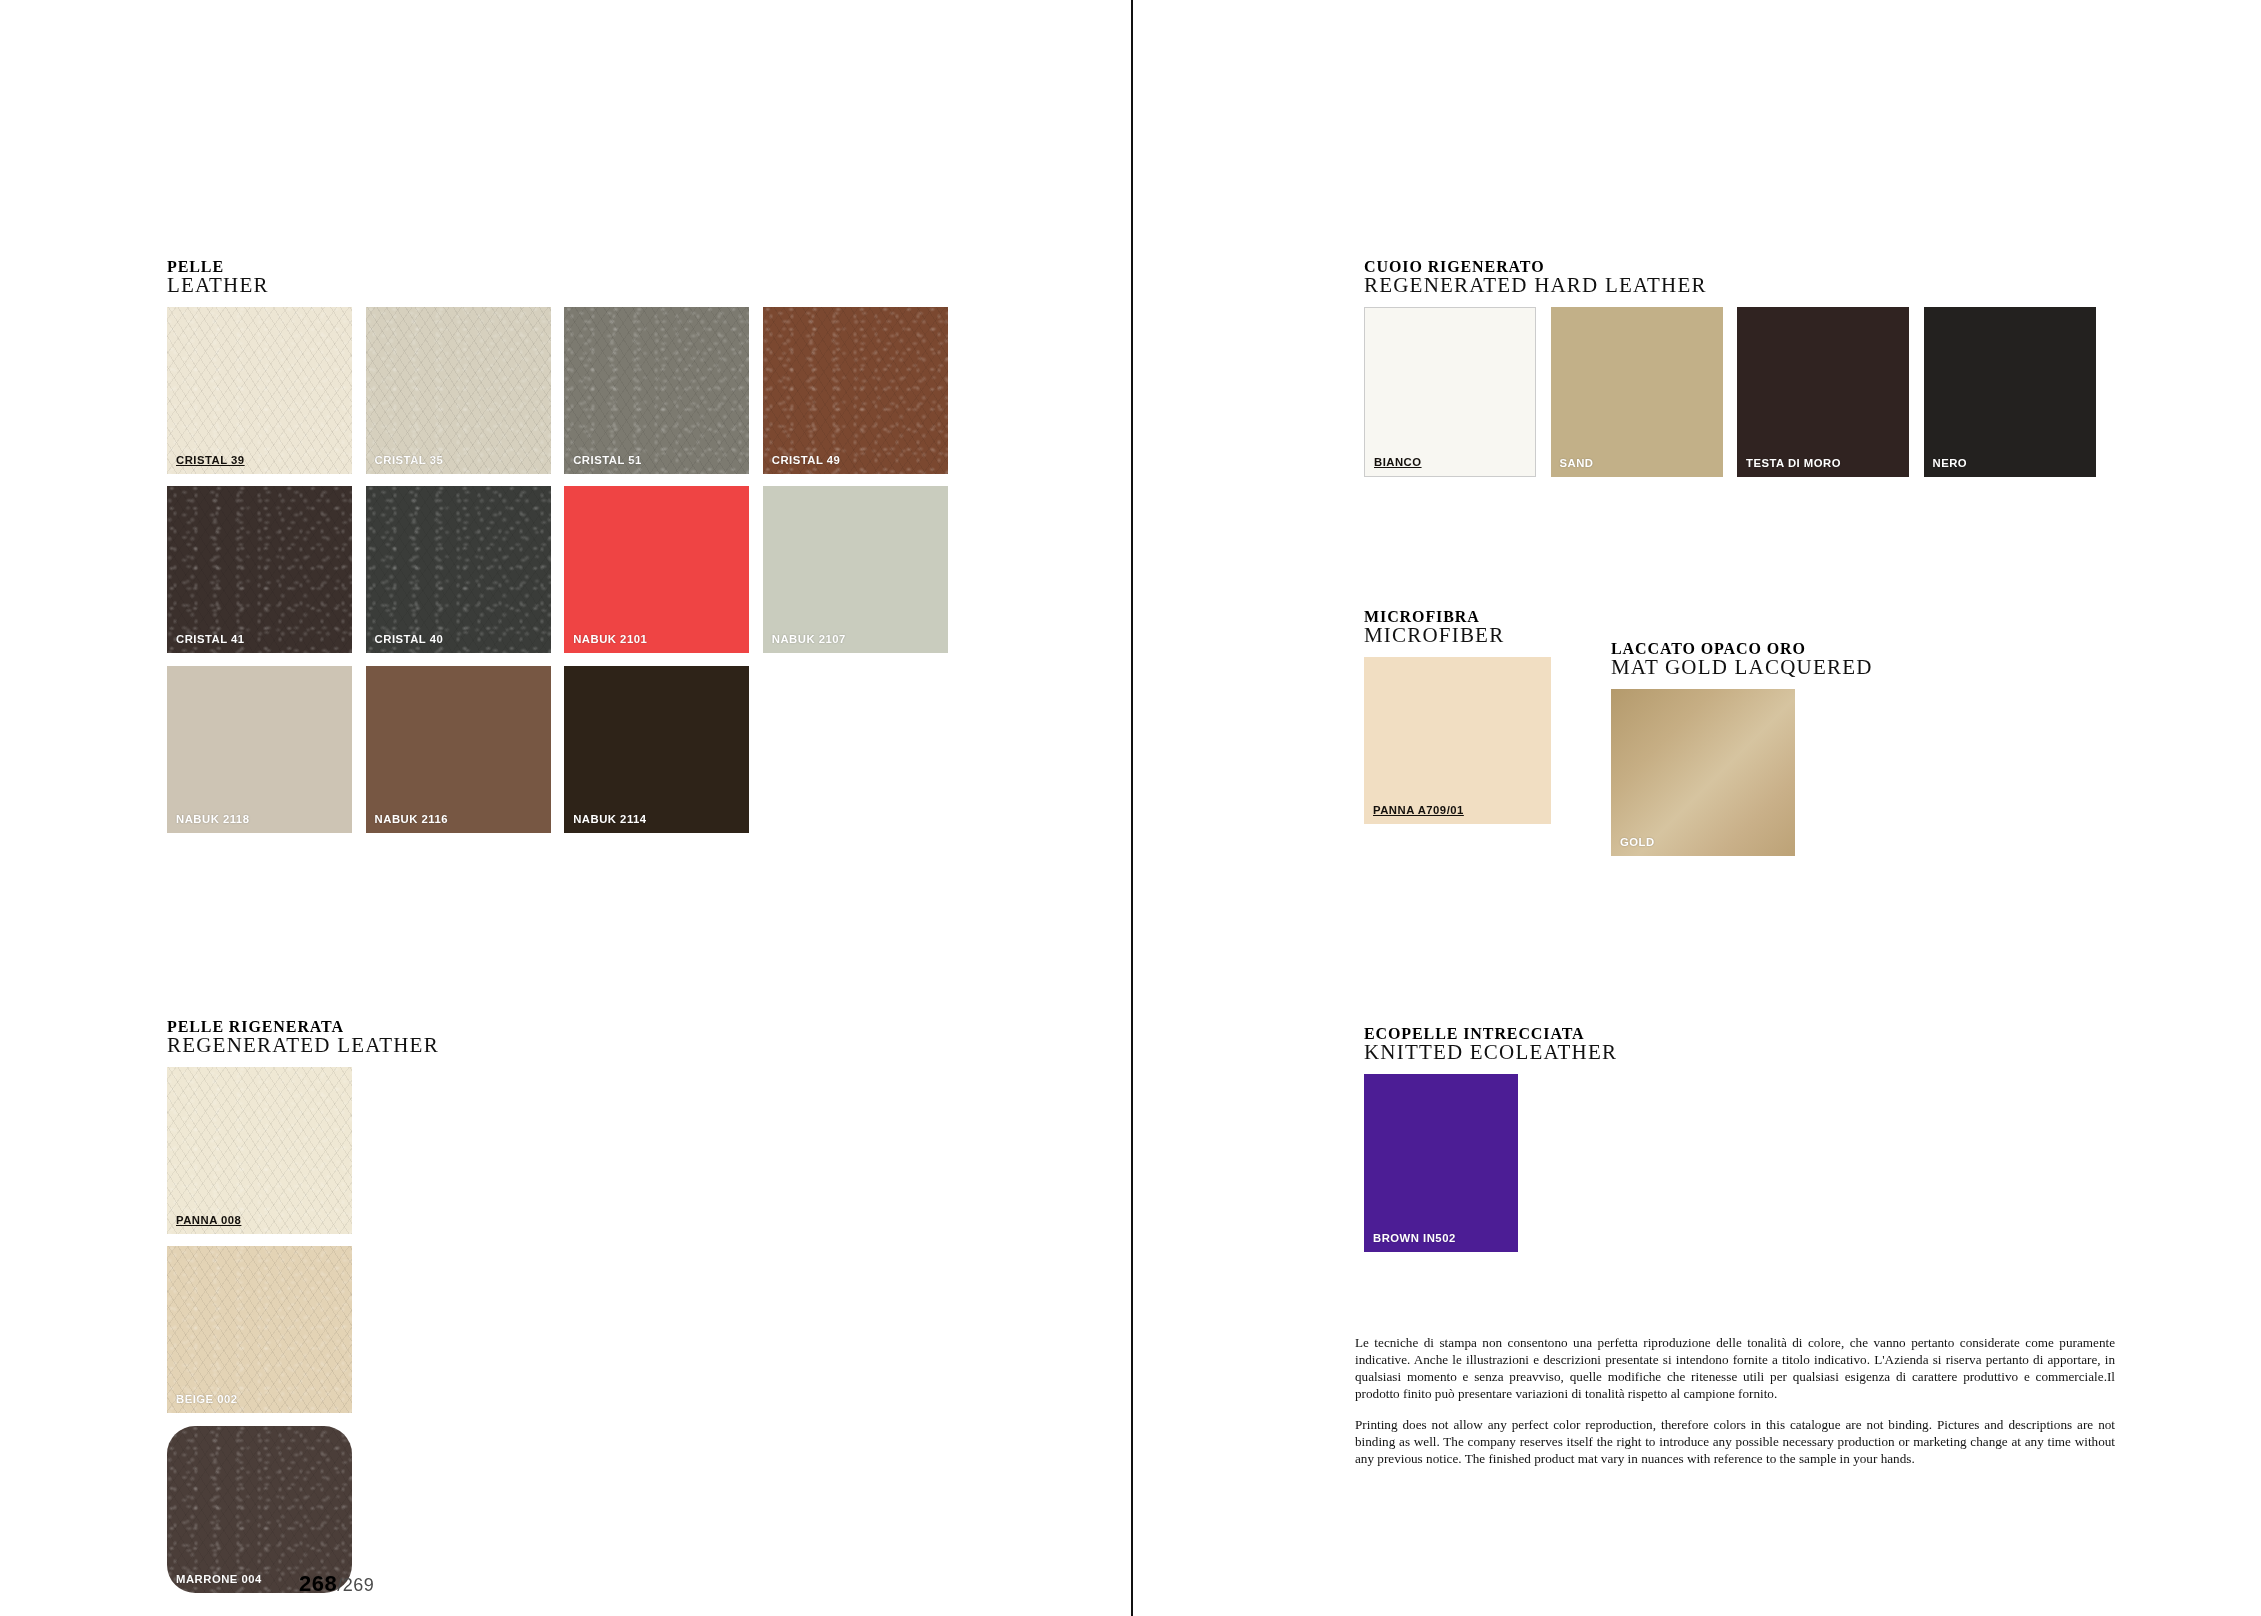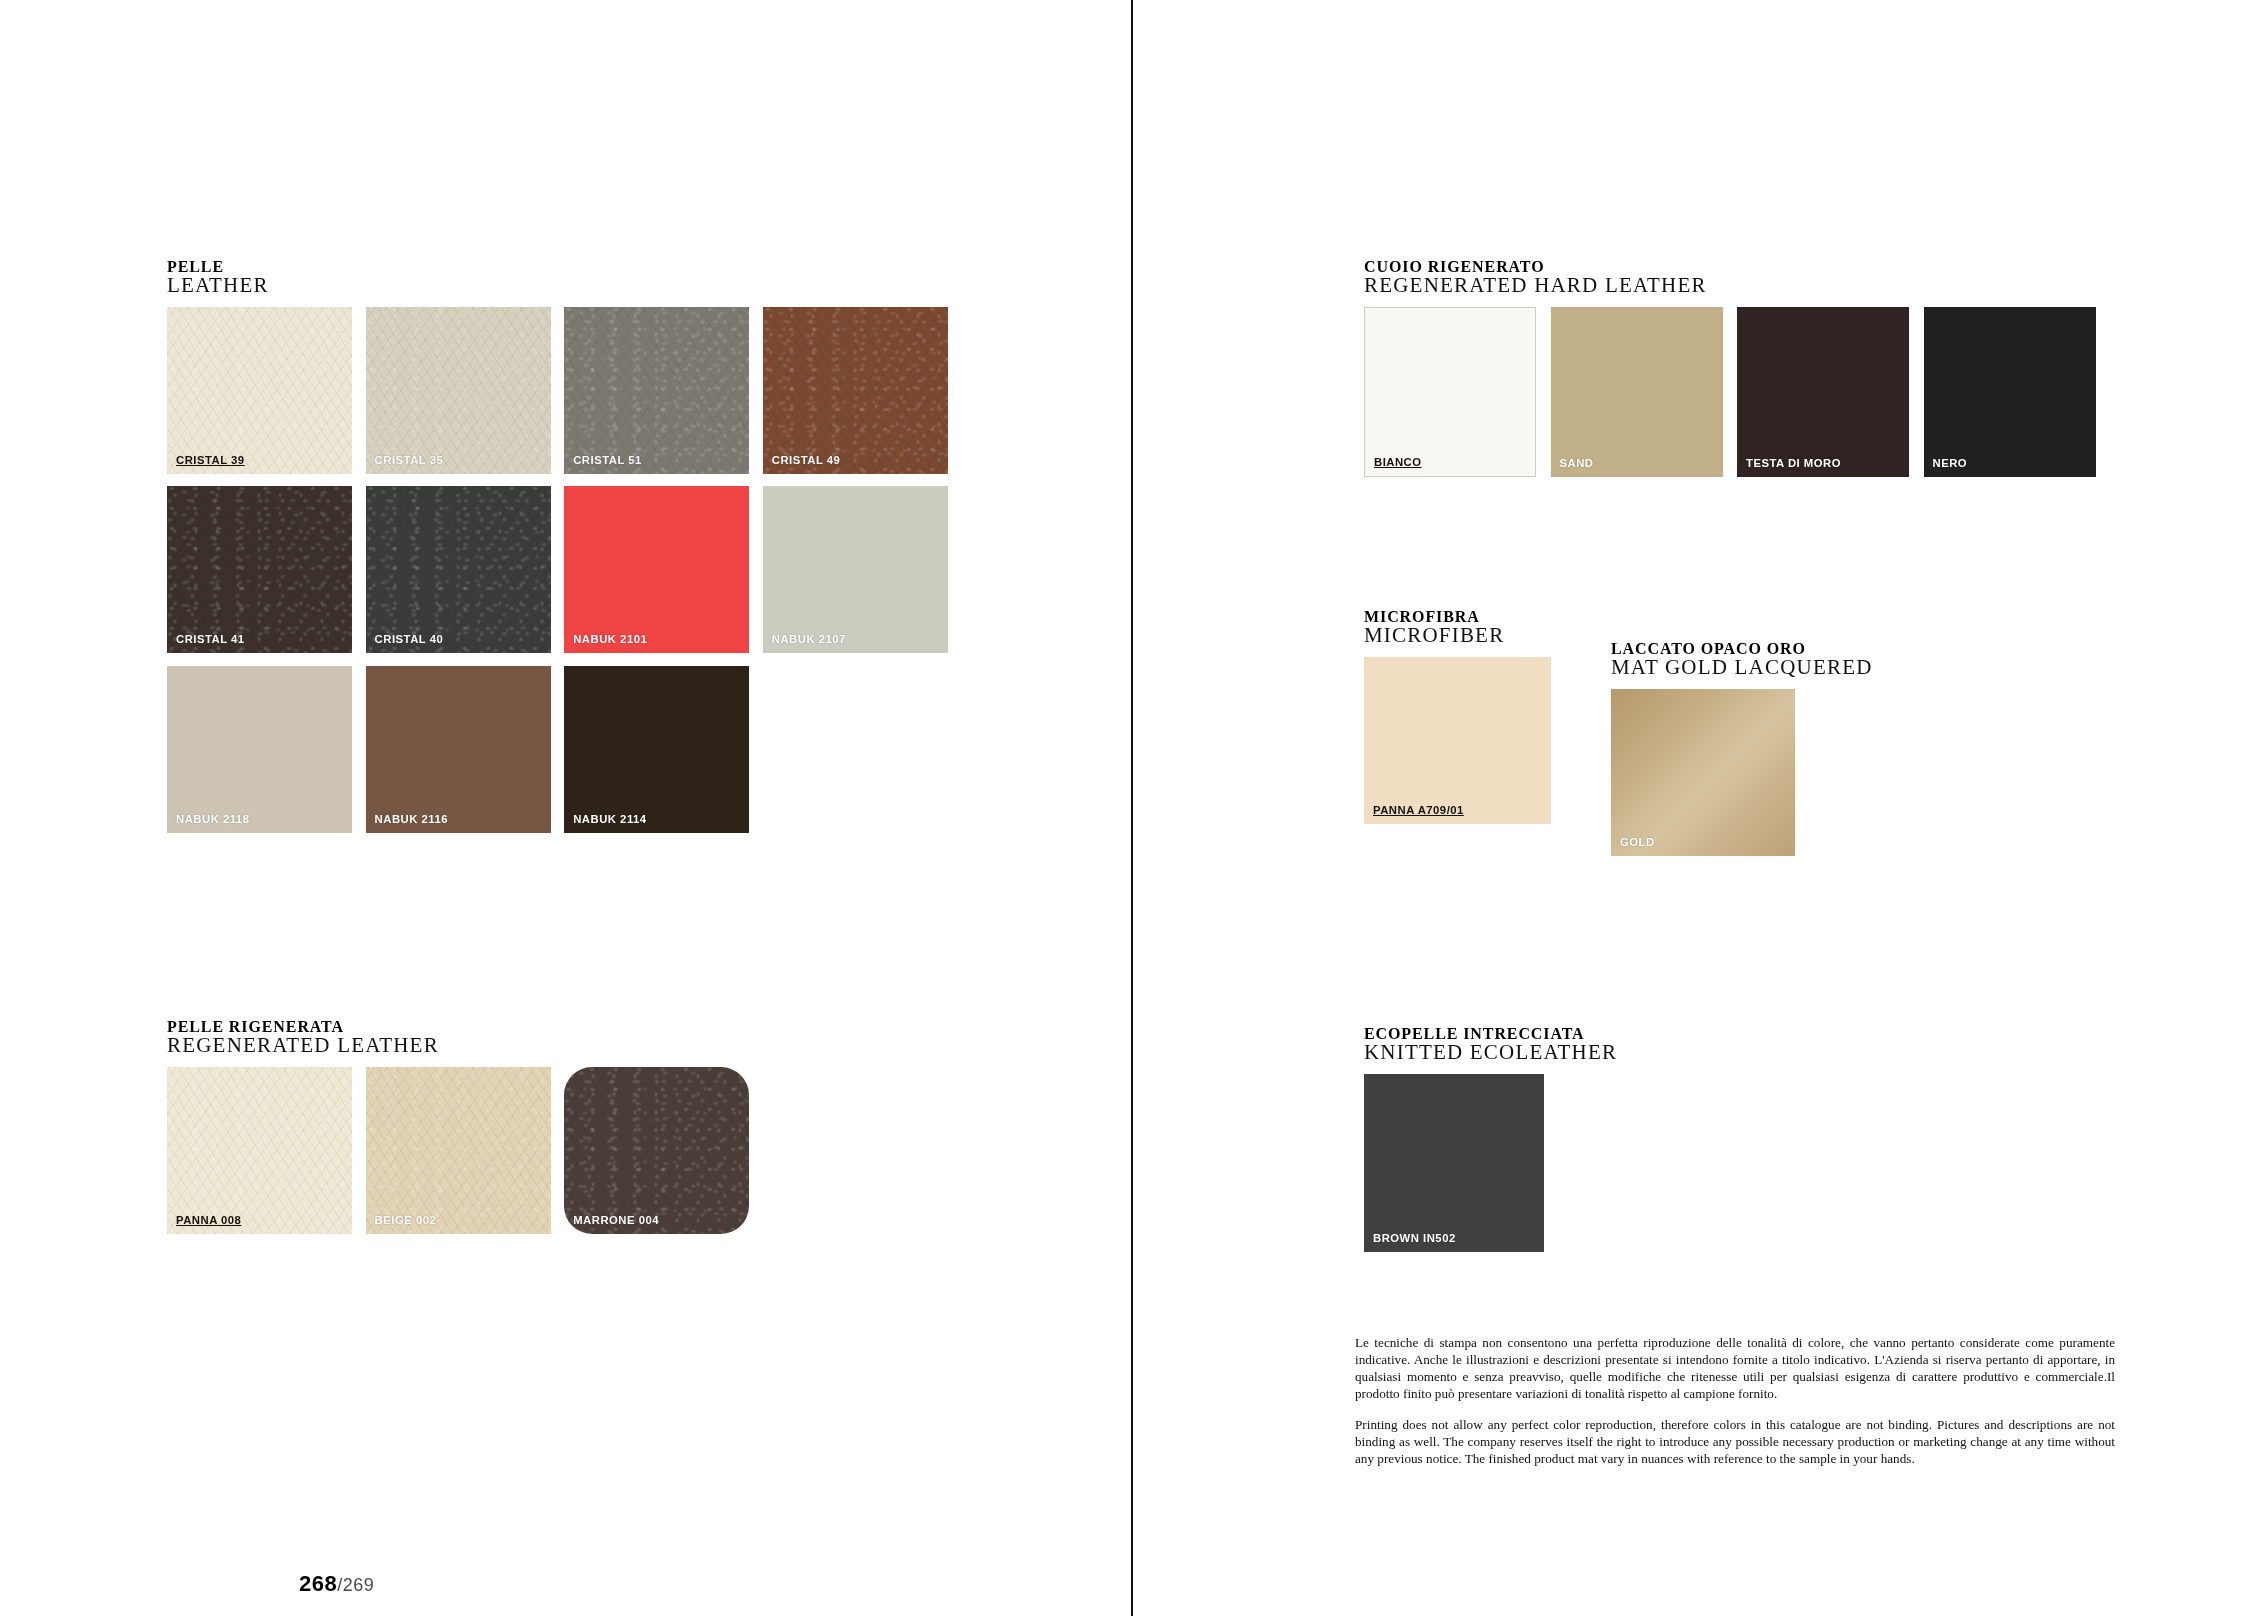--- a/index.html
+++ b/index.html
@@ -188,21 +188,21 @@
           <span class="sw-lab">NABUK 2114</span>
         </div>
       </div>
     </div>
 
     <div class="section" style="left:167px; top:1018px; width:814px;">
       <div class="sec-head">
         <div class="sec-it">PELLE RIGENERATA</div>
         <div class="sec-en">REGENERATED LEATHER</div>
       </div>
-      <div class="grid" style="width:810px;">
+      <div class="grid" style="width:810px;flex-direction:column;">
         <div class="sw grain" style="width:185px;height:167px;background:#EFE8D4;">
           <span class="sw-lab dark">PANNA 008</span>
         </div>
         <div class="sw grain" style="width:185px;height:167px;background:#E3D3B5;">
           <span class="sw-lab">BEIGE 002</span>
         </div>
         <div class="sw grain" style="width:185px;height:167px;background:#4B3E39;margin-right:0;border-radius:28px;">
           <span class="sw-lab">MARRONE 004</span>
         </div>
       </div>
@@ -256,21 +256,21 @@
            background:linear-gradient(135deg,#B49A6C 0%,#C6AE84 30%,#D6C4A0 55%,#C9B089 78%,#BCA276 100%);">
         <span class="sw-lab">GOLD</span>
       </div>
     </div>
 
     <div class="section" style="left:231px; top:1025px; width:271px;">
       <div class="sec-head">
         <div class="sec-it">ECOPELLE INTRECCIATA</div>
         <div class="sec-en">KNITTED ECOLEATHER</div>
       </div>
-      <div class="sw woven" style="width:180px;height:178px;background:#404040;margin:0;">
+      <div class="sw woven" style="width:154px;height:178px;background:#4c1d95;margin:0;">
         <span class="sw-lab">BROWN IN502</span>
       </div>
     </div>
 
     <div class="legal" style="left:222px; top:1334px;">
       <p>Le tecniche di stampa non consentono una perfetta riproduzione delle tonalità di colore, che vanno pertanto considerate come puramente indicative. Anche le illustrazioni e descrizioni presentate si intendono fornite a titolo indicativo. L'Azienda si riserva pertanto di apportare, in qualsiasi momento e senza preavviso, quelle modifiche che ritenesse utili per qualsiasi esigenza di carattere produttivo e commerciale.Il prodotto finito può presentare variazioni di tonalità rispetto al campione fornito.</p>
       <p>Printing does not allow any perfect color reproduction, therefore colors in this catalogue are not binding. Pictures and descriptions are not binding as well. The company reserves itself the right to introduce any possible necessary production or marketing change at any time without any previous notice. The finished product mat vary in nuances with reference to the sample in your hands.</p>
     </div>
   </div>
 </div>

